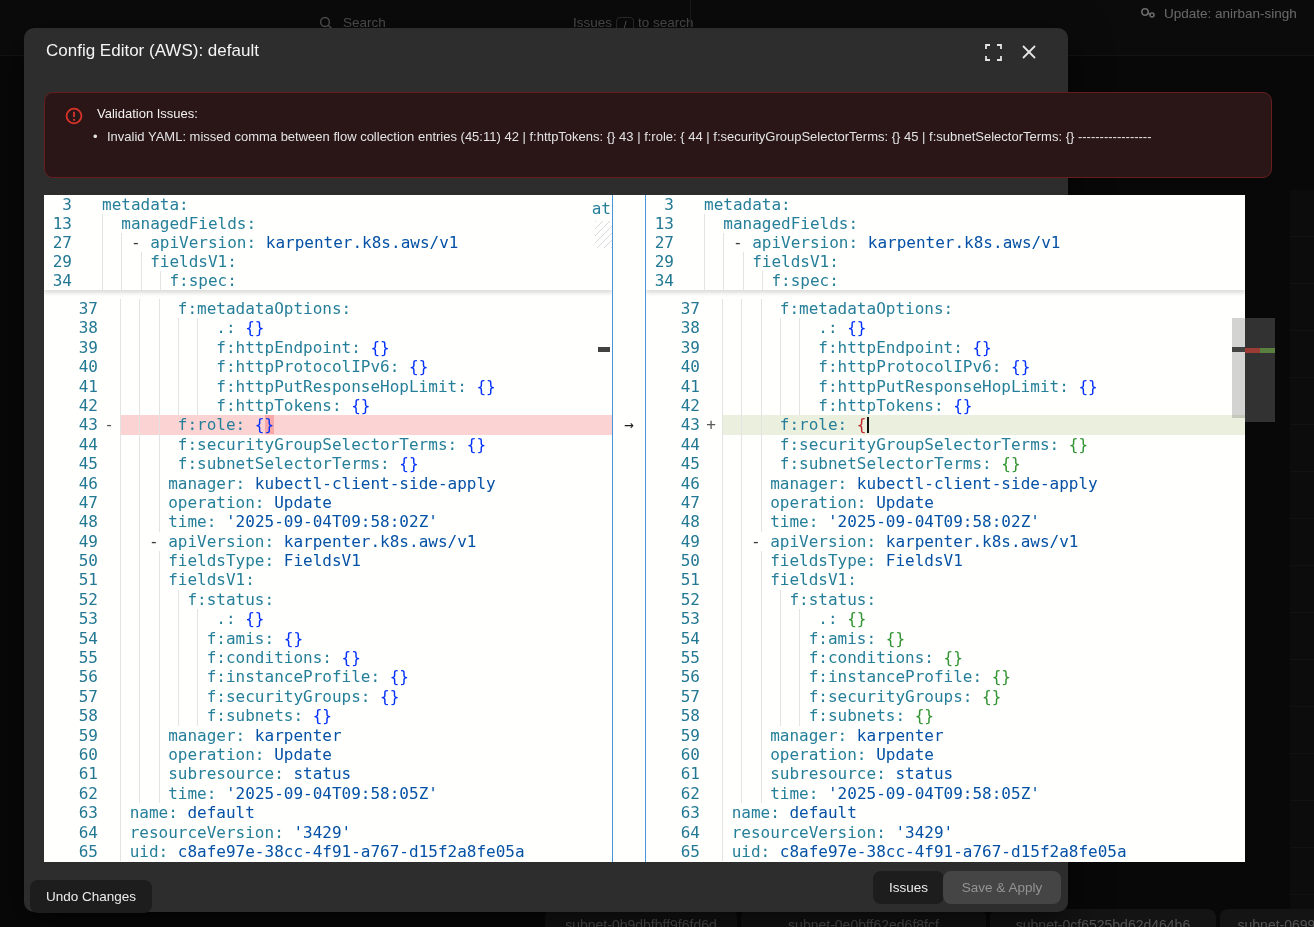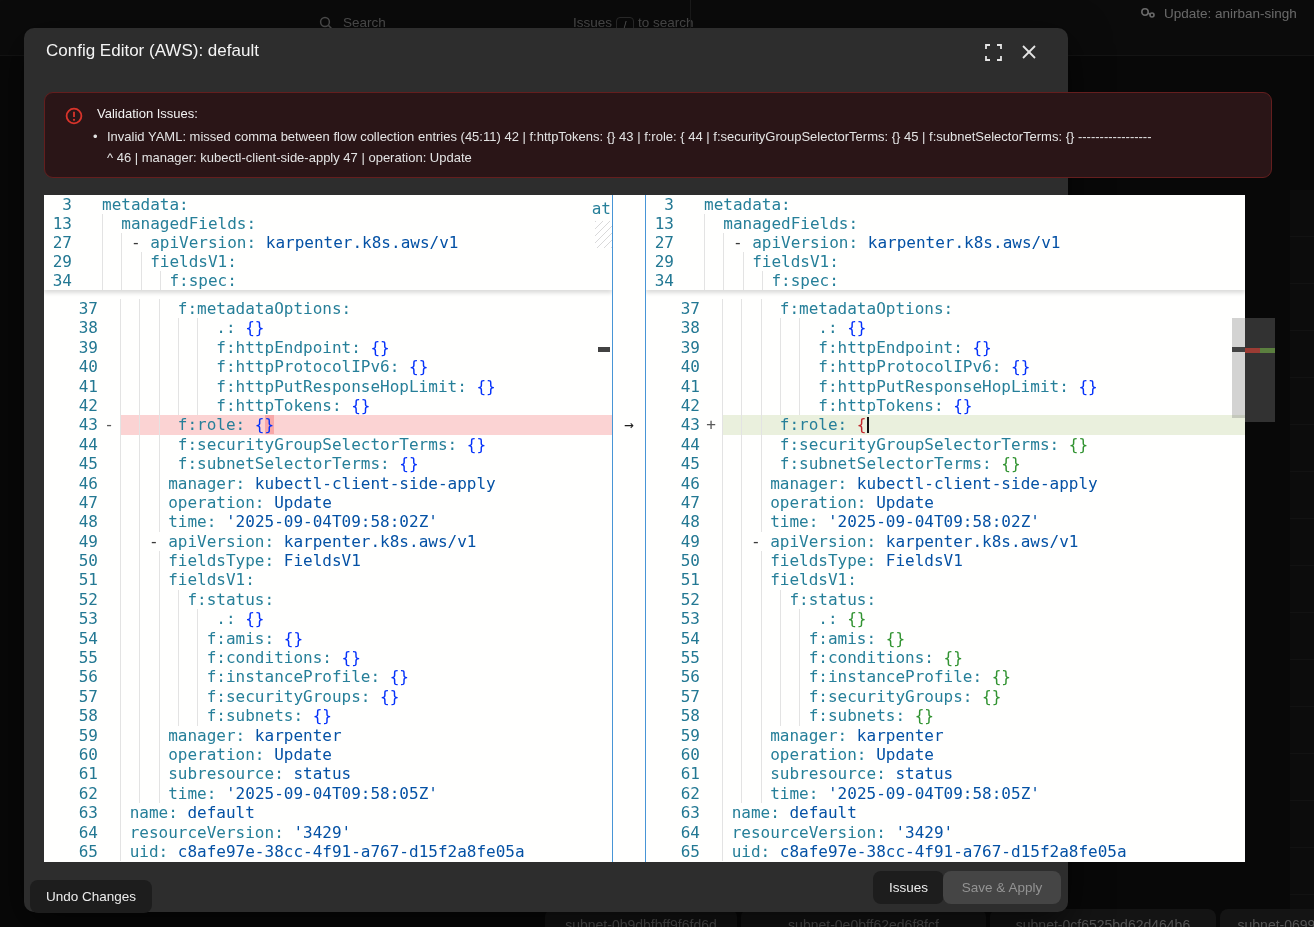--- a/index.html
+++ b/index.html
@@ -166,21 +166,20 @@
       <svg width="18" height="18" viewBox="0 0 18 18">
           <circle cx="9" cy="9" r="7.4" fill="none" stroke="#d9342b" stroke-width="1.8"></circle>
           <line x1="9" y1="4.8" x2="9" y2="10" stroke="#d9342b" stroke-width="1.8"></line>
           <circle cx="9" cy="12.8" r="1.1" fill="#d9342b"></circle>
         </svg>
     </span>
     <span class="banner-title">Validation Issues:</span>
     <div class="banner-body">
       <span class="bullet">•</span>
       <span>Invalid YAML: missed comma between flow collection entries (45:11) 42 | f:httpTokens: {} 43 | f:role: { 44 | f:securityGroupSelectorTerms: {} 45 | f:subnetSelectorTerms: {} -----------------</span><br>
-      <span>^ 46 | manager: kubectl-client-side-apply 47 | operation: Update</span>
     </div>
   </div>
 
   <div class="pane pane-left">
     <div class="sticky">
       <div id="sticky-left">
           <div class="srow"><span class="ln">3</span><span class="sign"></span><div class="code"><span class="tk tk-k">metadata:</span></div></div>
           <div class="srow"><span class="ln">13</span><span class="sign"></span><div class="code"><span class="guide" style="left: 0ch;"></span>  <span class="tk tk-k">managedFields:</span></div></div>
           <div class="srow"><span class="ln">27</span><span class="sign"></span><div class="code"><span class="guide" style="left: 0ch;"></span><span class="guide" style="left: 2ch;"></span>   <span class="tk tk-d">- </span><span class="tk tk-k">apiVersion:</span><span class="tk tk-v"> karpenter.k8s.aws/v1</span></div></div>
           <div class="srow"><span class="ln">29</span><span class="sign"></span><div class="code"><span class="guide" style="left: 0ch;"></span><span class="guide" style="left: 2ch;"></span><span class="guide" style="left: 4ch;"></span>     <span class="tk tk-k">fieldsV1:</span></div></div>

